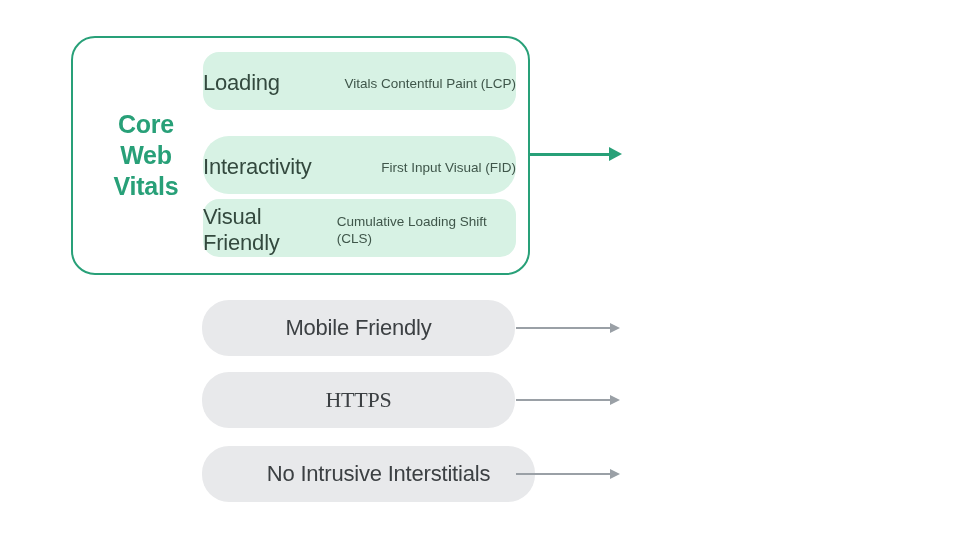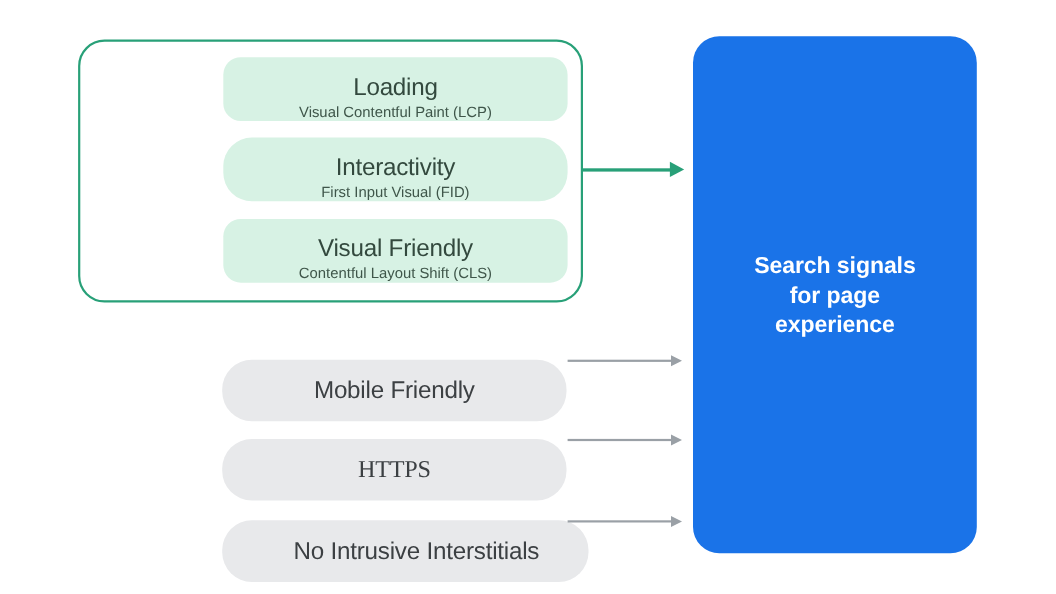--- a/index.html
+++ b/index.html
@@ -26,24 +26,24 @@
   }
   .cwv-label{
     position:absolute;left:8px;top:0;width:130px;height:100%;
     display:flex;align-items:center;justify-content:center;text-align:center;
     color:var(--accent_green);font-size:25px;font-weight:700;line-height:31px;
     white-space:pre-line;letter-spacing:-0.2px;
   }
   .vital-card{
     position:absolute;left:130px;width:313px;height:58px;border-radius:16px;
     background:var(--light_green);
-    display:flex;flex-direction:column;align-items:center;justify-content:flex-end;
+    display:flex;flex-direction:row;align-items:center;justify-content:space-between;
     padding-top:3px;box-sizing:border-box;
   }
-  .vital-card.v1{top:14px;} .vital-card.v2{top:87px;border-radius:26px;} .vital-card.v3{top:161px;}
+  .vital-card.v1{top:14px;} .vital-card.v2{top:98px;border-radius:26px;} .vital-card.v3{top:161px;}
   .vital-title{
     color:var(--dark_green_text);font-size:22px;font-weight:500;line-height:26px;
     letter-spacing:-0.2px;
   }
   .vital-sub{
     color:var(--sub_green_text);font-size:13.5px;font-weight:400;line-height:17px;
     margin-top:1px;
   }
   
   .arrow{position:absolute;}
@@ -60,21 +60,21 @@
   .gray-arrow .head{
     position:absolute;left:94px;top:-4px;width:0;height:0;
     border-left:10px solid var(--arrow_gray);
     border-top:5px solid transparent;border-bottom:5px solid transparent;
   }
   .ga1{top:326.5px;} .ga2{top:398.5px;} .ga3{top:472.5px;}
   
   .signal-card{
     position:absolute;left:202px;width:313px;height:56px;border-radius:27px;
     background:var(--gray_fill);
-    display:flex;align-items:center;justify-content:center;margin-top:27px;
+    display:flex;align-items:center;justify-content:center;
   }
   .signal-card.s1{top:300px;} .signal-card.s2{top:372px;font-family:Liberation Serif, serif;} .signal-card.s3{top:446px;padding-left:20px;}
   .signal-label{
     color:var(--gray_text);font-size:22px;font-weight:500;letter-spacing:-0.2px;
   }
   
   .result-box{
     position:absolute;left:630px;top:33px;width:258px;height:470px;border-radius:24px;
     background:var(--brand_blue);
     display:flex;align-items:center;justify-content:center;text-align:center;
@@ -83,34 +83,37 @@
     color:var(--white);font-size:21px;font-weight:700;line-height:27px;
     white-space:pre-line;letter-spacing:-0.1px;
   }
 </style>
 </head>
 <body>
 
 <div class="canvas">
 
   <div class="cwv-group">
+    <div class="cwv-label">Core
+Web
+Vitals</div>
 
     <div class="vital-card v1">
       <div class="vital-title">Loading</div>
-      <div class="vital-sub">Visual Contentful Paint (LCP)</div>
+      <div class="vital-sub">Vitals Contentful Paint (LCP)</div>
     </div>
 
     <div class="vital-card v2">
       <div class="vital-title">Interactivity</div>
       <div class="vital-sub">First Input Visual (FID)</div>
     </div>
 
     <div class="vital-card v3">
       <div class="vital-title">Visual Friendly</div>
-      <div class="vital-sub">Contentful Layout Shift (CLS)</div>
+      <div class="vital-sub">Cumulative Loading Shift (CLS)</div>
     </div>
   </div>
 
   <div class="arrow green-arrow">
     <div class="shaft"></div>
     <div class="head"></div>
   </div>
 
   <div class="signal-card s1">
     <div class="signal-label">Mobile Friendly</div>
@@ -128,19 +131,14 @@
   </div>
   <div class="arrow gray-arrow ga2">
     <div class="shaft"></div>
     <div class="head"></div>
   </div>
   <div class="arrow gray-arrow ga3">
     <div class="shaft"></div>
     <div class="head"></div>
   </div>
 
-  <div class="result-box">
-    <div class="result-label">Search signals
-for page
-experience</div>
-  </div>
 
 </div>
 
 </body></html>

